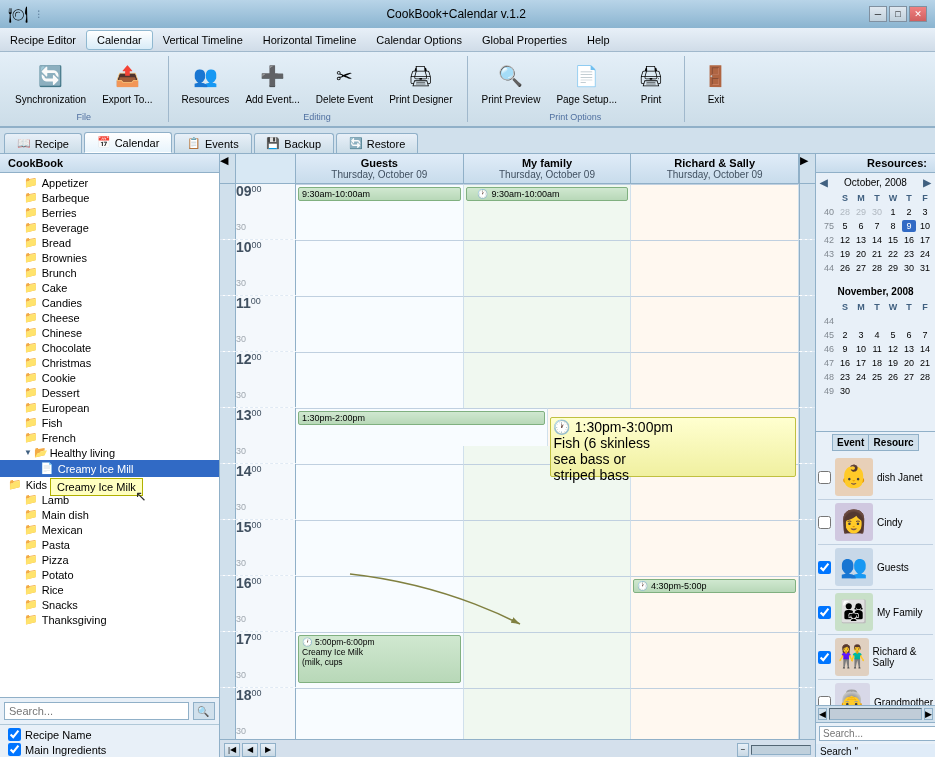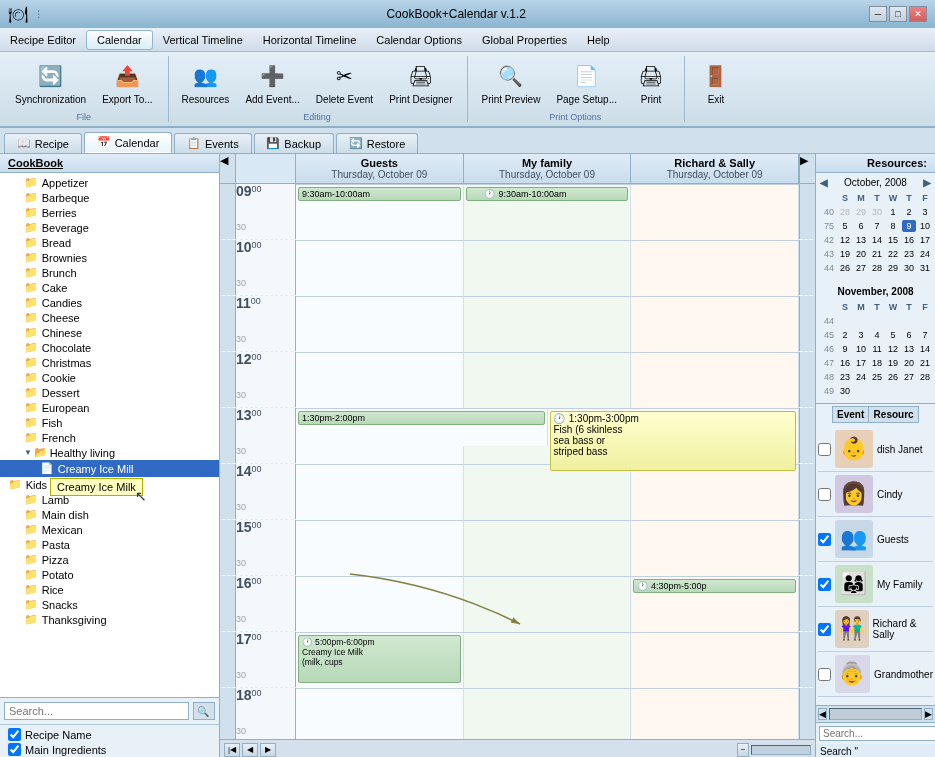--- a/index.html
+++ b/index.html
@@ -126,21 +126,20 @@
       display: flex;
       flex-direction: column;
       overflow: hidden;
     }
     .sidebar-header {
       background: linear-gradient(to bottom, #e0ecf8, #c8dcec);
       padding: 3px 8px;
       font-weight: bold;
       font-size: 11px;
       border-bottom: 1px solid #90b0c8;
-      text-decoration: underline;
     }
     .sidebar-list {
       flex: 1;
       overflow-y: auto;
       padding: 2px 0;
     }
     .sidebar-item {
       padding: 1px 8px 1px 24px;
       cursor: pointer;
       display: flex; align-items: center; gap: 4px;
@@ -538,21 +537,21 @@
         <div class="full-row">
           <div style="width:16px;background:#d0e0ec;border-right:1px solid #90b0c8;"></div>
           <div class="cal-time" style="width:60px;padding-right:4px;">
               <span class="hour">09</span>
               <span class="mins">00</span>
             </div>
           <div class="cal-cell" style="border-top:1px solid #c0d0e0;position:relative;flex:1;">
             <div class="cal-event" style="top:2px;background:linear-gradient(to bottom,#d0e8d0,#b8d8b8);border:1px solid #80b080;font-size:9px;padding:1px 3px;">9:30am-10:00am</div>
           </div>
           <div class="cal-cell col2" style="border-top:1px solid #c0d0e0;position:relative;flex:1;">
-            <div class="cal-event" style="top:2px;background:linear-gradient(to bottom,#d0e8d0,#b8d8b8);border:1px solid #80b080;font-size:9px;padding:1px 18px;">🕐 9:30am-10:00am</div>
+            <div class="cal-event" style="top:2px;background:linear-gradient(to bottom,#d0e8d0,#b8d8b8);border:1px solid #80b080;font-size:9px;padding:1px 11px;">🕐 9:30am-10:00am</div>
           </div>
           <div class="cal-cell col3" style="border-top:1px solid #c0d0e0;flex:1;"></div>
           <div style="width:16px;background:#d0e0ec;border-left:1px solid #90b0c8;"></div>
         </div>
 
         <div class="half-row">
           <div style="width:16px;background:#d0e0ec;border-right:1px solid #90b0c8;"></div>
           <div class="cal-time" style="width:60px;">
               <span style="font-size:9px;color:#a0a8b0;">30</span>
             </div>
@@ -631,21 +630,21 @@
         <div class="full-row">
           <div style="width:16px;background:#d0e0ec;border-right:1px solid #90b0c8;"></div>
           <div class="cal-time" style="width:60px;">
               <span class="hour">13</span>
               <span class="mins">00</span>
             </div>
           <div class="cal-cell" style="border-top:1px solid #c0d0e0;position:relative;flex:1;">
             <div class="cal-event" style="top:2px;background:linear-gradient(to bottom,#d0e8d0,#b8d8b8);border:1px solid #80b080;font-size:9px;padding:1px 3px;">1:30pm-2:00pm</div>
           </div>
           <div class="cal-cell col3" style="border-top:1px solid #c0d0e0;position:relative;flex:1;">
-            <div class="cal-event yellow" style="top:2px;font-size:10px;padding:1px 3px;height:60px;">🕐 1:30pm-3:00pm<br>Fish (6 skinless<br>sea bass or<br>striped bass</div>
+            <div class="cal-event yellow" style="top:8px;font-size:14px;padding:1px 3px;height:60px;">🕐 1:30pm-3:00pm<br>Fish (6 skinless<br>sea bass or<br>striped bass</div>
           </div>
           <div style="width:16px;background:#d0e0ec;border-left:1px solid #90b0c8;"></div>
         </div>
         <div class="half-row">
           <div style="width:16px;background:#d0e0ec;border-right:1px solid #90b0c8;"></div>
           <div class="cal-time" style="width:60px;">
               <span style="font-size:9px;color:#a0a8b0;">30</span>
             </div>
           <div class="cal-cell" style="flex:1;"></div>
           <div class="cal-cell col2" style="flex:1;"></div>
@@ -937,21 +936,21 @@
               <td></td>
               <td></td>
               <td></td>
               <td></td>
               <td class="other-month">6</td>
         </tr>
       </tbody>
         </table>
     </div>
 
-    <div style="padding:2px 16px;border-top:1px solid #90b0c8;">
+    <div style="padding:2px 16px;border-top:1px solid #90b0c8;margin-top:28px;">
       <table class="event-table">
         <tbody>
             <tr>
           <th>Event</th>
           <th>Resourc</th>
         </tr>
       </tbody>
         </table>
     </div>
 

